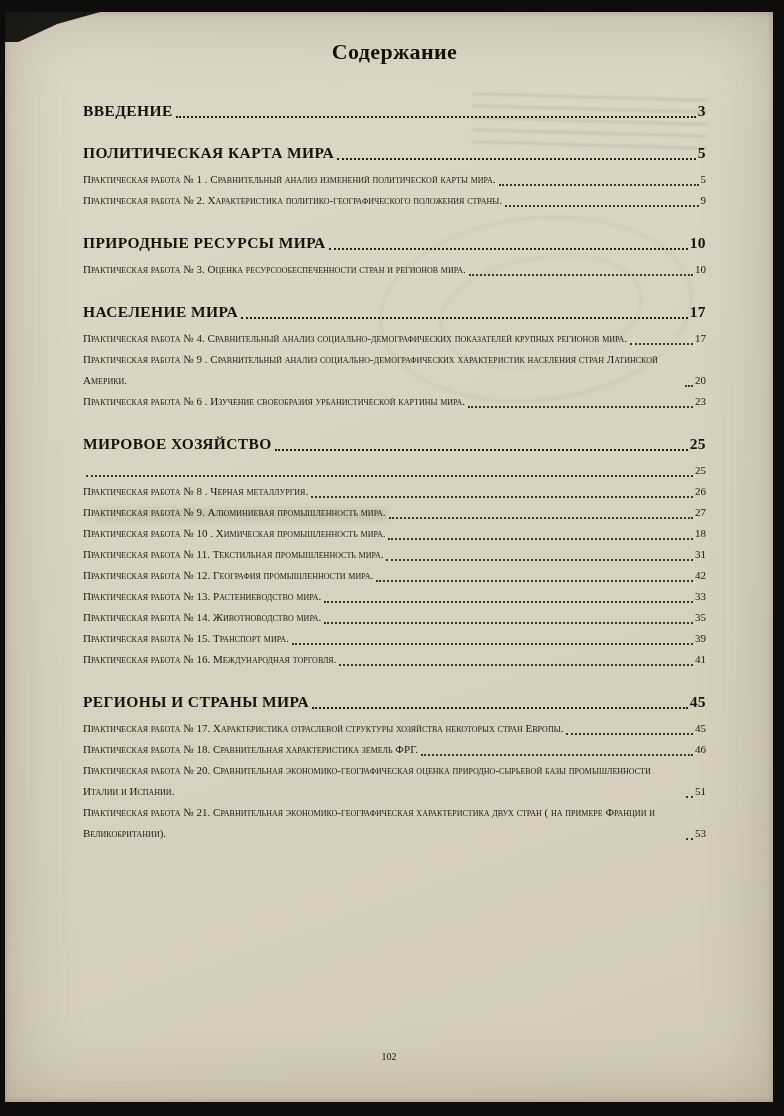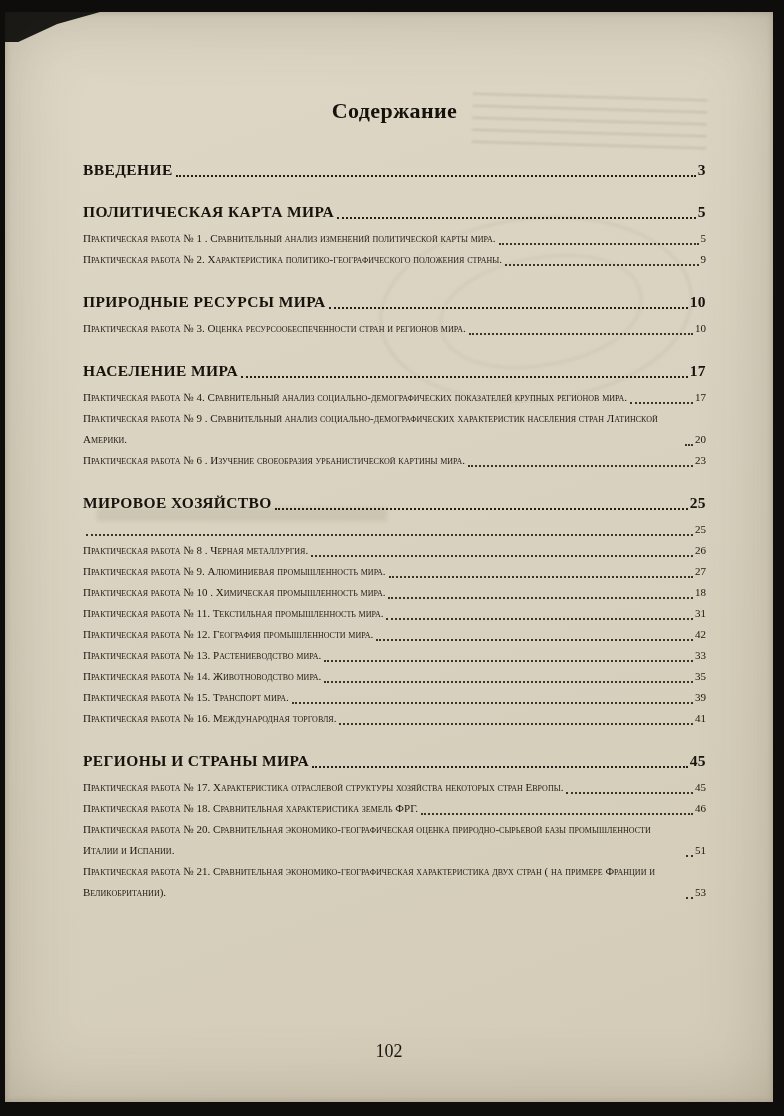--- a/index.html
+++ b/index.html
@@ -66,21 +66,21 @@
   .ghost-smudge {
     top: 496px; left: 92px;
     width: 290px; height: 13px;
     background: rgba(72,62,45,.09);
     filter: blur(2px);
   }
 
   
   .content {
     position: relative;
-    padding: 86px 67px 0 78px;
+    padding: 27px 67px 0 78px;
   }
 
   .doc-title {
     text-align: center;
     font-size: 22px;
     font-weight: bold;
     letter-spacing: .4px;
     margin: 0 0 36px 0;
     color: #15110b;
   }
@@ -125,21 +125,21 @@
   }
   .entry .dots { border-bottom: 2px dotted #3a3326; }
   .entry .pg { font-variant: normal; }
 
   .footer-page {
     position: absolute;
     bottom: 40px;
     left: 0;
     width: 100%;
     text-align: center;
-    font-size: 18px;
+    font-size: 10px;
     color: #1a150f;
   }
 </style>
 </head>
 <body>
 
 <div class="paper">
   <div class="corner-blob"></div>
   <div class="ghost ghost-lines"></div>
   <div class="ghost ghost-contour-1"></div>

